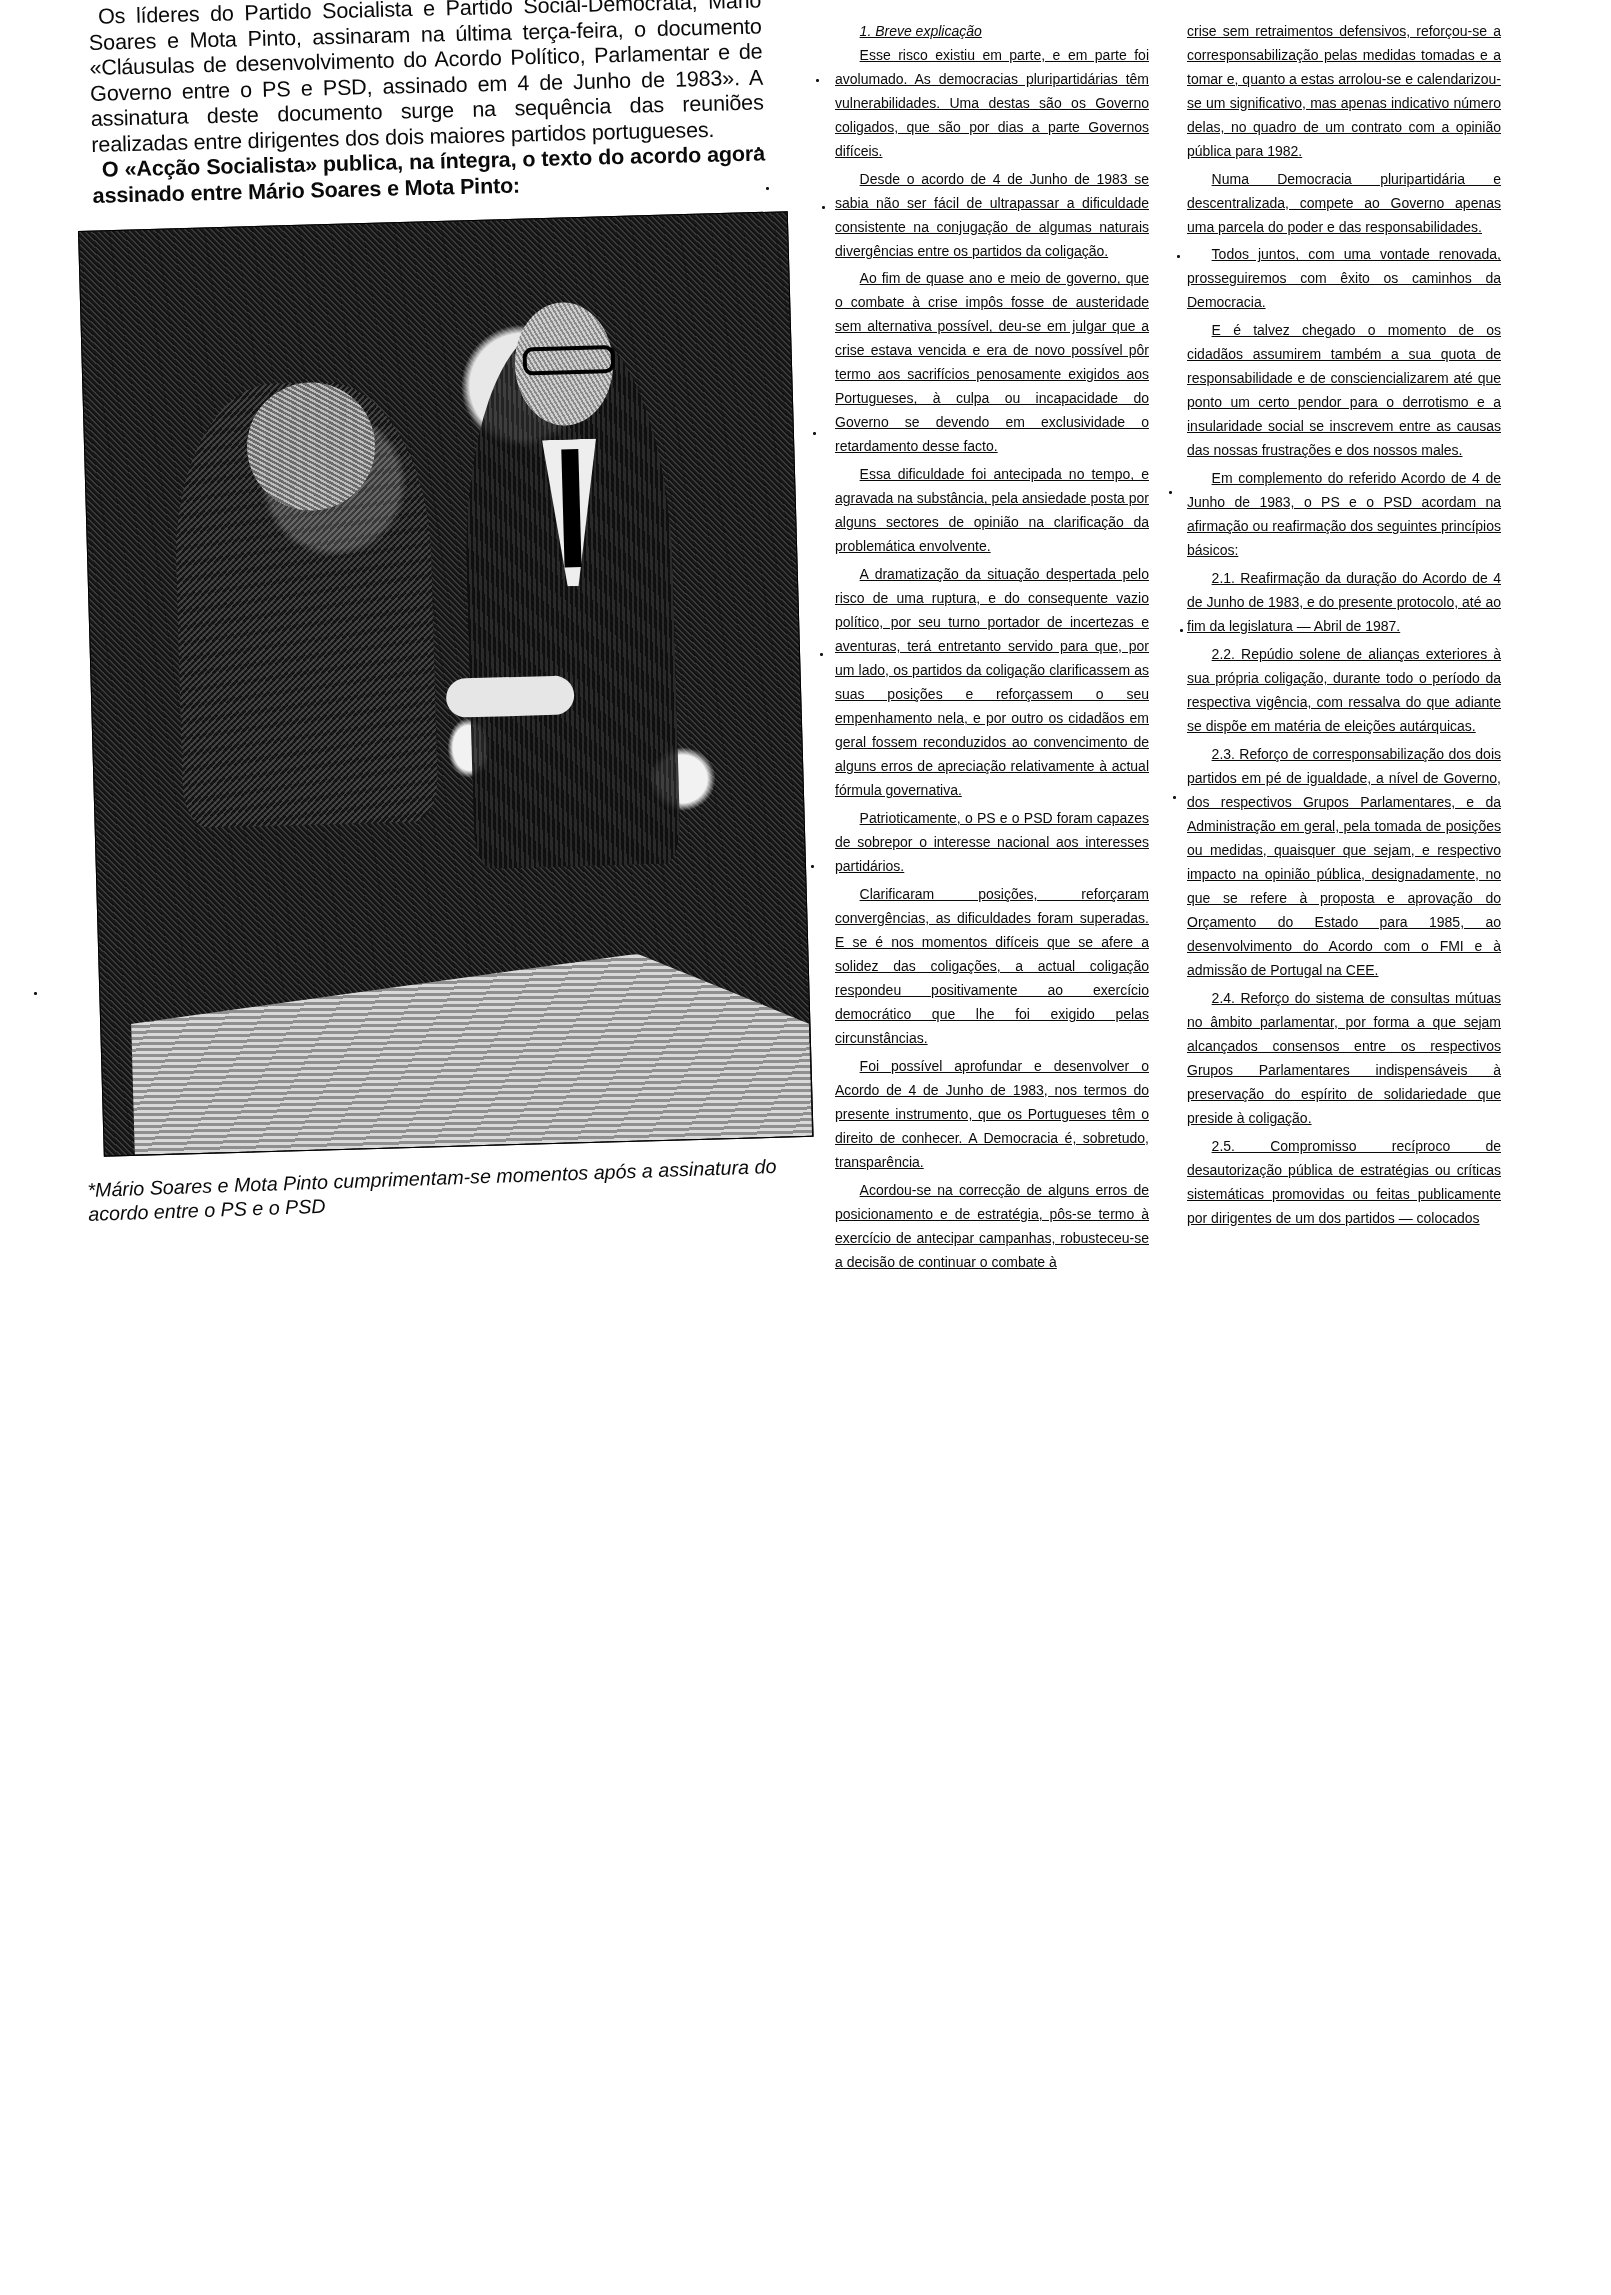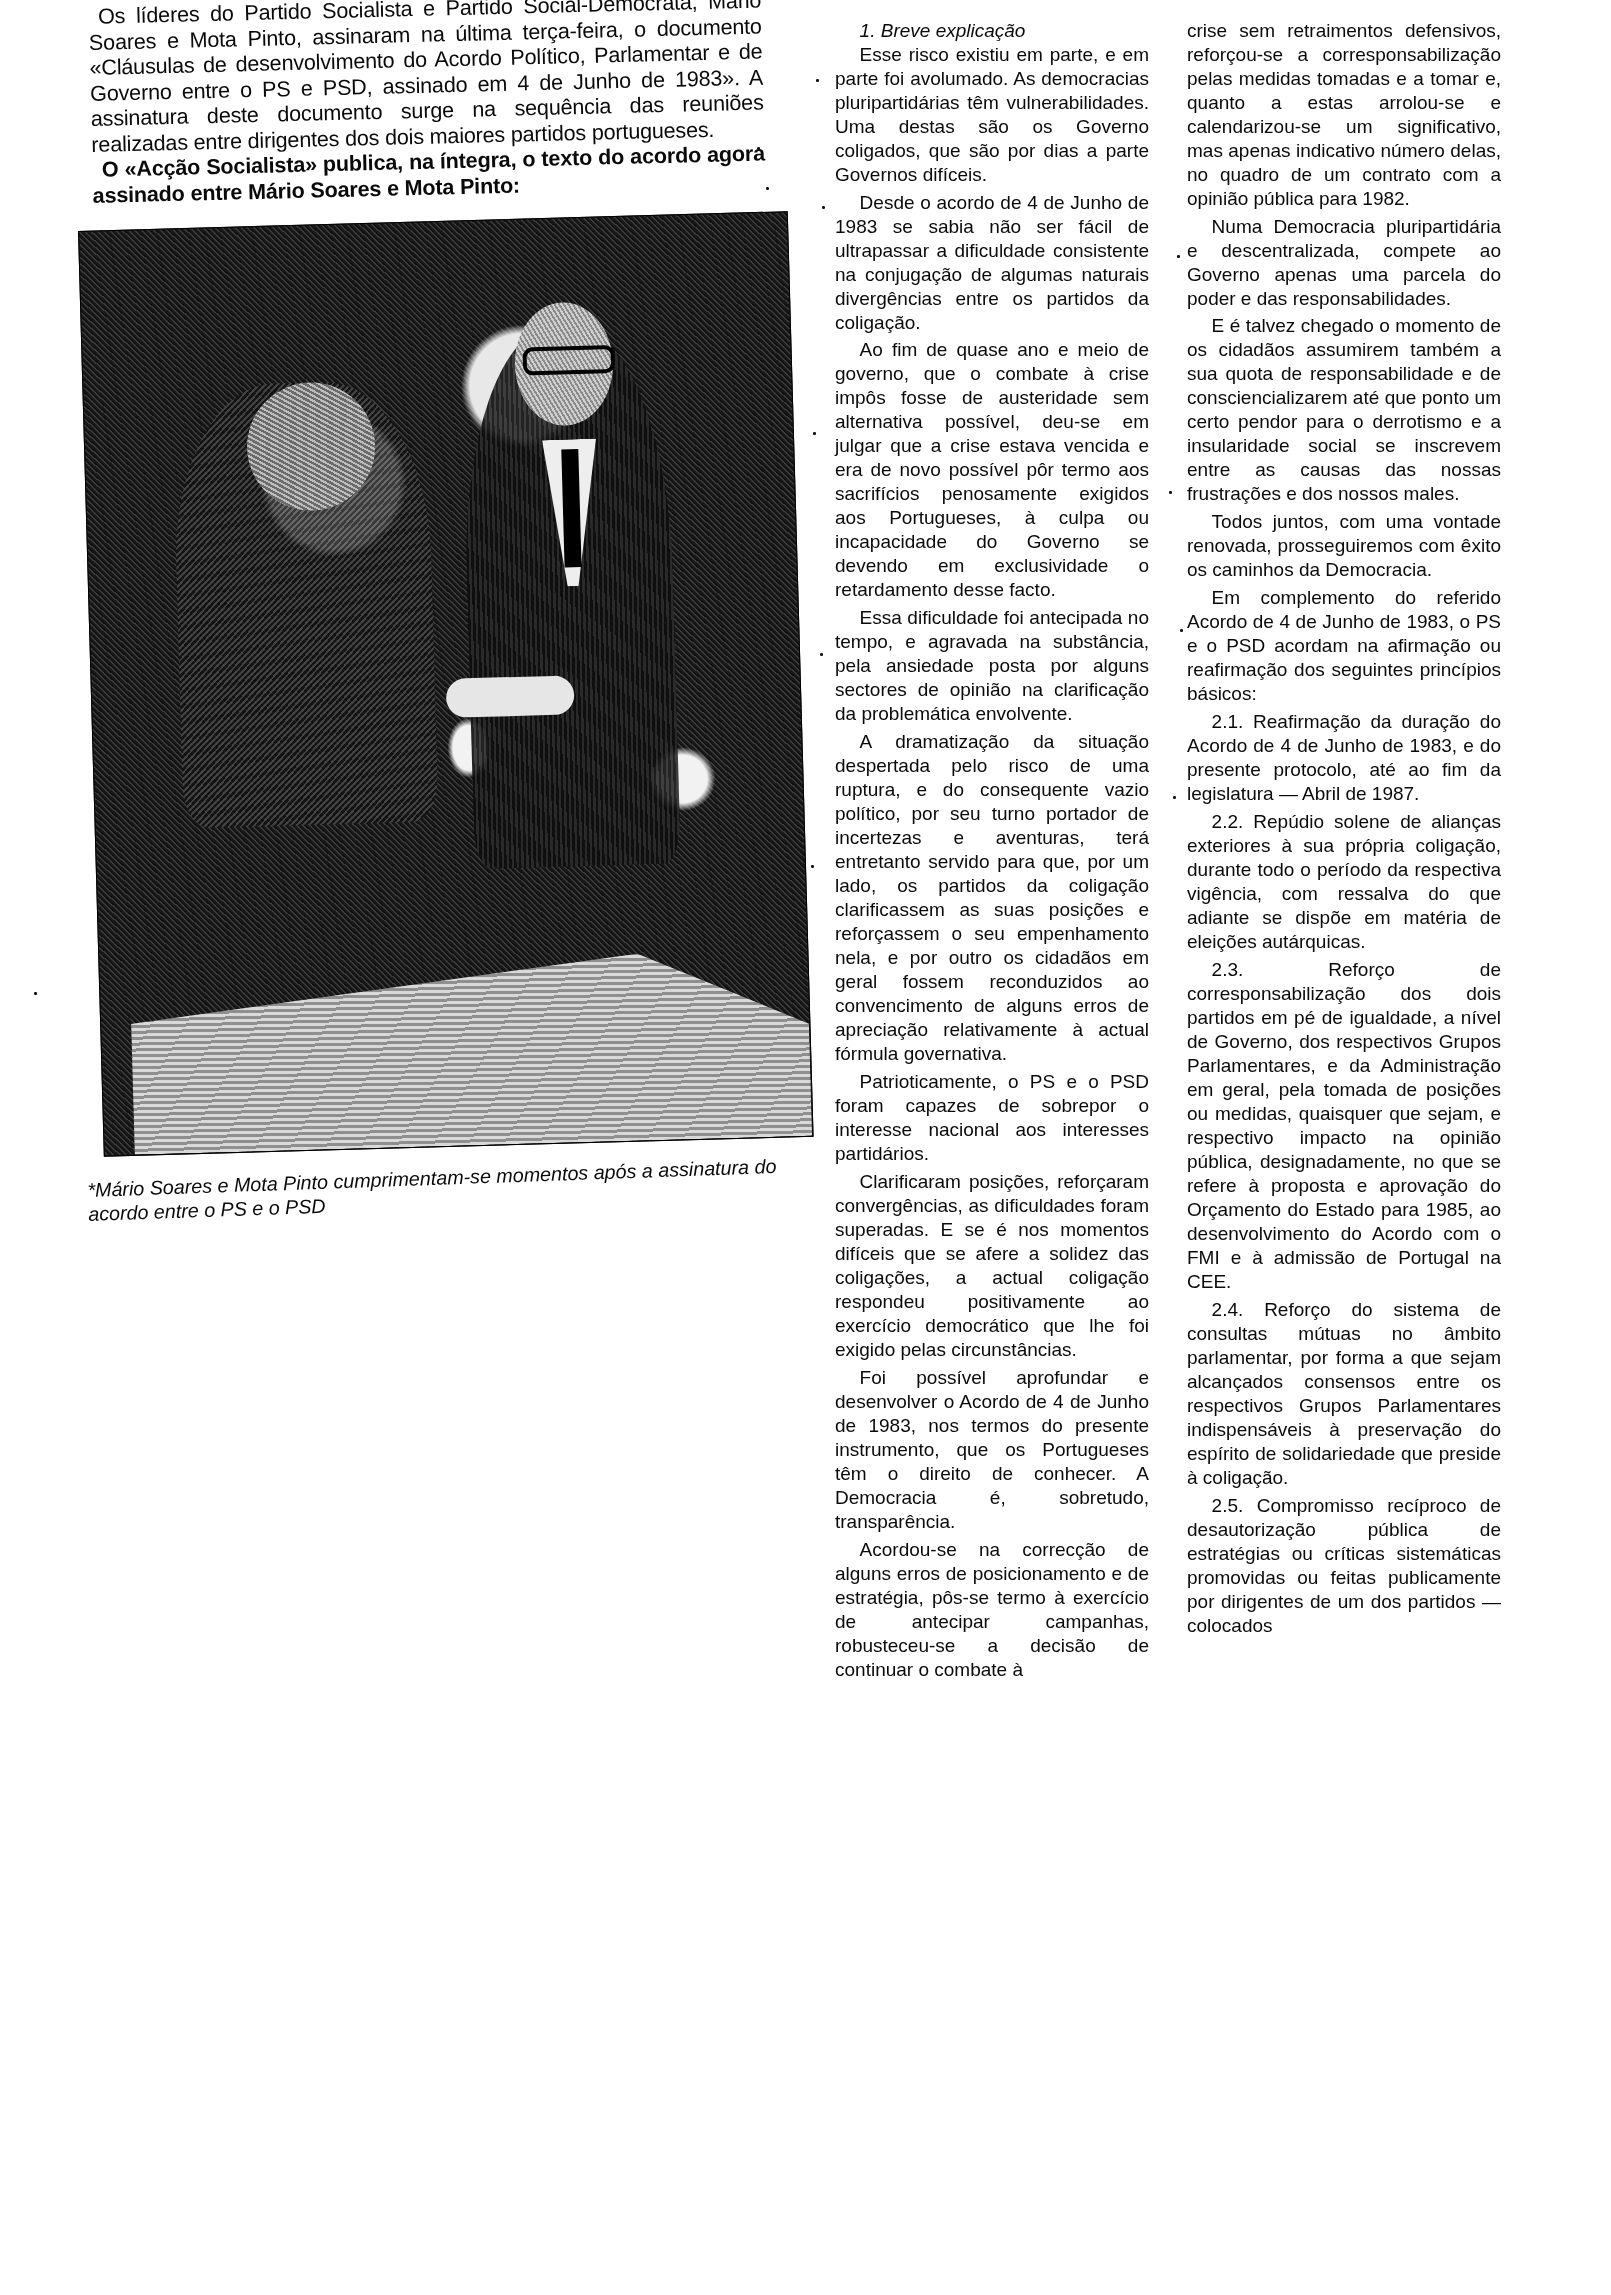--- a/index.html
+++ b/index.html
@@ -45,21 +45,21 @@
     background: repeating-linear-gradient(0deg, #d9d9d9 0 2.9px, #8f8f8f 2.9px 5.9px); clip-path: polygon(0 30%, 75% 0, 100% 40%, 100% 100%, 0 100%); }
 
   .caption {
     position: absolute; left: 87px; top: 1179px; width: 698px;
     font-family: "Liberation Sans", sans-serif; font-style: italic;
     font-size: 19.7px; line-height: 23.6px; transform: rotate(-2deg); transform-origin: left top;
   }
 
   .col {
     position: absolute; font-family: "Liberation Sans", sans-serif;
-    font-size: 19px; line-height: 24px; text-align: justify; hyphens: manual;
+    font-size: 14px; line-height: 24px; text-align: justify; hyphens: manual; text-decoration: underline;
   }
   .col p { margin: 0 0 3.9px 0; text-indent: 24.6px; }
   .col .heading { font-style: italic; text-indent: 24.6px; margin-bottom: 0; }
   .col-2 { left: 835px; top: 18.7px; width: 314px; }
   .col-3 { left: 1187px; top: 18.7px; width: 314px; }
 
   .specks { position: absolute; pointer-events: none; }
   .specks i { position: absolute; width: 2.5px; height: 2.5px; background: #111; border-radius: 50%; }
 </style>
 </head>
@@ -95,22 +95,22 @@
     <p>A dramatização da situação despertada pelo risco de uma ruptura, e do consequente vazio político, por seu turno portador de incertezas e aventuras, terá entretanto servido para que, por um lado, os partidos da coligação clarificassem as suas posições e reforçassem o seu empenhamento nela, e por outro os cidadãos em geral fossem reconduzidos ao convencimento de alguns erros de apreciação relativamente à actual fórmula governativa.</p>
     <p>Patrioticamente, o PS e o PSD foram capazes de sobrepor o interesse nacional aos interesses partidários.</p>
     <p>Clarificaram posições, reforçaram convergências, as dificuldades foram superadas. E se é nos momentos difíceis que se afere a solidez das coligações, a actual coligação respondeu positivamente ao exercício democrático que lhe foi exigido pelas circunstâncias.</p>
     <p>Foi possível aprofundar e desenvolver o Acordo de 4 de Junho de 1983, nos termos do presente instrumento, que os Portugueses têm o direito de conhecer. A Democracia é, sobretudo, transparência.</p>
     <p>Acordou-se na correcção de alguns erros de posicionamento e de estratégia, pôs-se termo à exercício de antecipar campanhas, robusteceu-se a decisão de continuar o combate à</p>
   </div>
 
   <div class="col col-3">
     <p style="text-indent:0">crise sem retraimentos defensivos, reforçou-se a corresponsabilização pelas medidas tomadas e a tomar e, quanto a estas arrolou-se e calendarizou-se um significativo, mas apenas indicativo número delas, no quadro de um contrato com a opinião pública para 1982.</p>
     <p>Numa Democracia pluripartidária e descentralizada, compete ao Governo apenas uma parcela do poder e das responsabilidades.</p>
+    <p>Todos juntos, com uma vontade renovada, prosseguiremos com êxito os caminhos da Democracia.</p>
     <p>E é talvez chegado o momento de os cidadãos assumirem também a sua quota de responsabilidade e de consciencializarem até que ponto um certo pendor para o derrotismo e a insularidade social se inscrevem entre as causas das nossas frustrações e dos nossos males.</p>
-    <p>Todos juntos, com uma vontade renovada, prosseguiremos com êxito os caminhos da Democracia.</p>
     <p>Em complemento do referido Acordo de 4 de Junho de 1983, o PS e o PSD acordam na afirmação ou reafirmação dos seguintes princípios básicos:</p>
     <p>2.1. Reafirmação da duração do Acordo de 4 de Junho de 1983, e do presente protocolo, até ao fim da legislatura — Abril de 1987.</p>
     <p>2.2. Repúdio solene de alianças exteriores à sua própria coligação, durante todo o período da respectiva vigência, com ressalva do que adiante se dispõe em matéria de eleições autárquicas.</p>
     <p>2.3. Reforço de corresponsabilização dos dois partidos em pé de igualdade, a nível de Governo, dos respectivos Grupos Parlamentares, e da Administração em geral, pela tomada de posições ou medidas, quaisquer que sejam, e respectivo impacto na opinião pública, designadamente, no que se refere à proposta e aprovação do Orçamento do Estado para 1985, ao desenvolvimento do Acordo com o FMI e à admissão de Portugal na CEE.</p>
     <p>2.4. Reforço do sistema de consultas mútuas no âmbito parlamentar, por forma a que sejam alcançados consensos entre os respectivos Grupos Parlamentares indispensáveis à preservação do espírito de solidariedade que preside à coligação.</p>
     <p>2.5. Compromisso recíproco de desautorização pública de estratégias ou críticas sistemáticas promovidas ou feitas publicamente por dirigentes de um dos partidos — colocados</p>
   </div>
 
   <div class="specks">
     <i style="left:816px;top:79px"></i>

